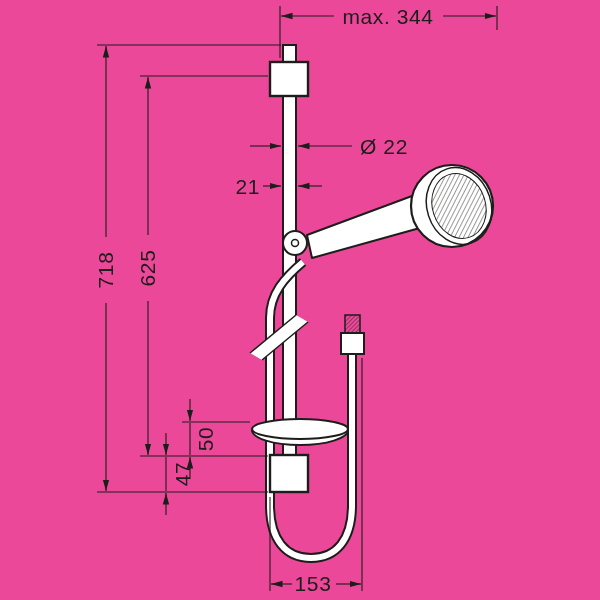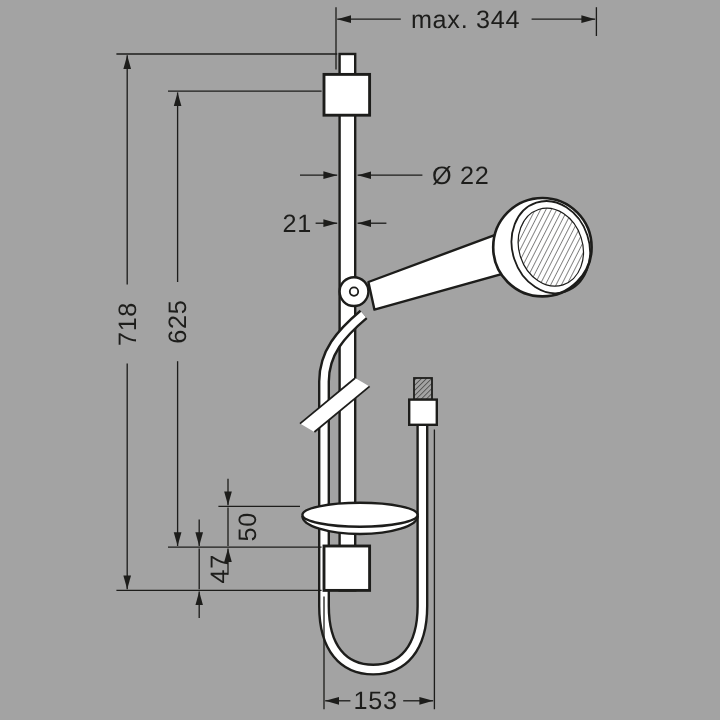--- a/index.html
+++ b/index.html
@@ -1,17 +1,17 @@
 <!DOCTYPE html>
 <html><head>
 <meta charset="utf-8">
 <style>
   html,body{margin:0;padding:0;background:#ffffff;}
   .stage{
-    width:600px;height:600px;position:relative;background:#a3a3a3;
+    width:600px;height:600px;position:relative;background:#ec4899;
     font-family:"Liberation Sans", sans-serif;overflow:hidden;
   }
   svg{display:block;}
   .dim-text{
     font-family:"Liberation Sans", sans-serif;
     font-size:21px;fill:#1d1d1b;letter-spacing:0.6px;
   }
 </style>
 </head>
 <body>

